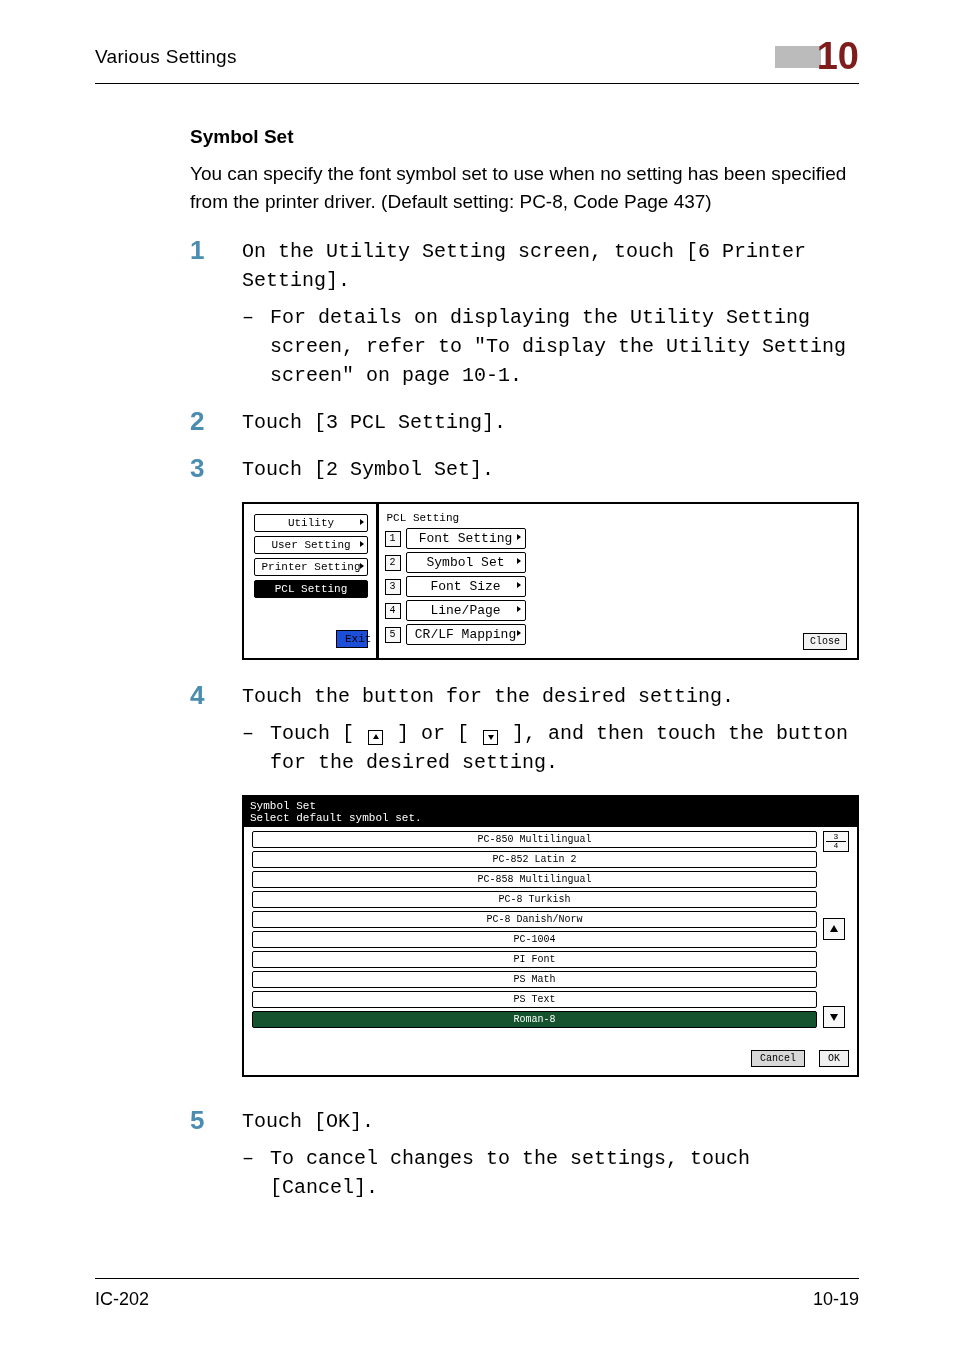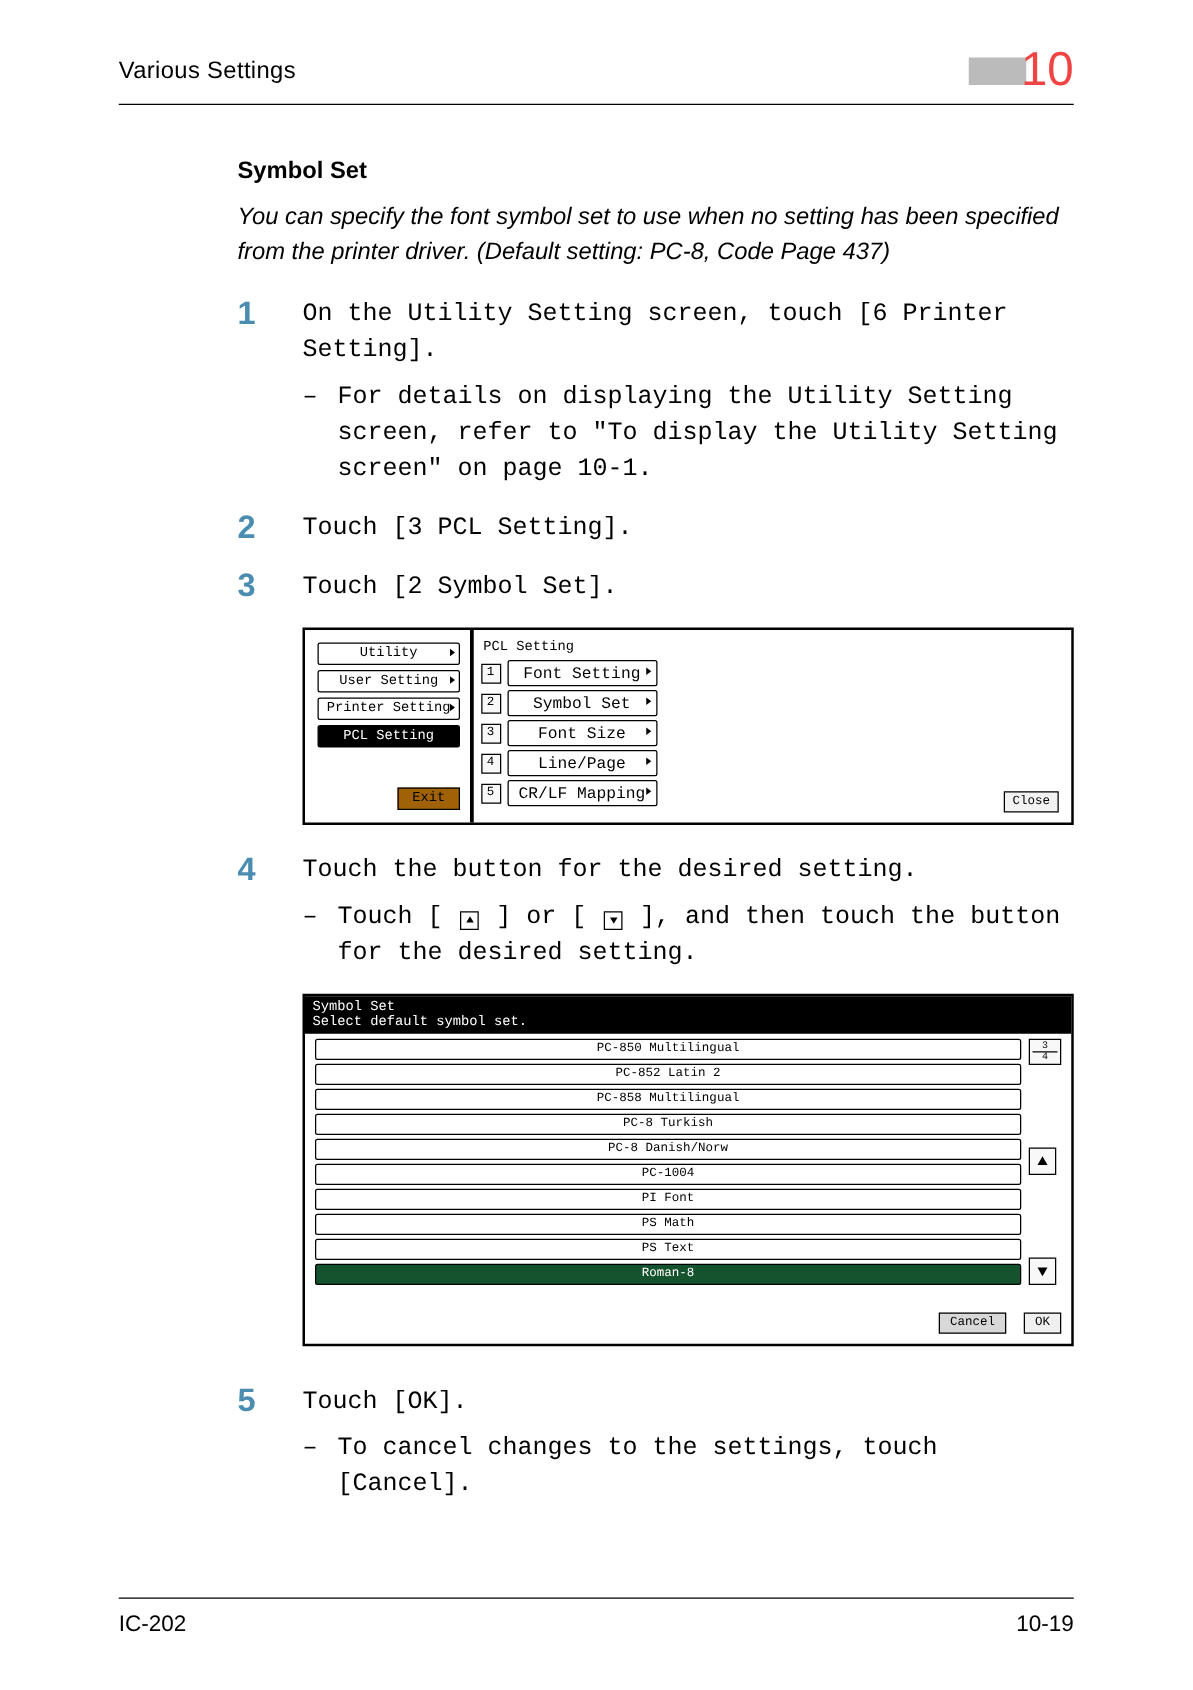--- a/index.html
+++ b/index.html
@@ -2,40 +2,40 @@
 <html><head>
 <meta charset="utf-8">
 <style>
   * { box-sizing: border-box; margin: 0; padding: 0; }
   html, body { width: 954px; height: 1352px; background: #fff; font-family: Arial, Helvetica, sans-serif; color: #000; }
   .page { position: relative; width: 954px; height: 1352px; padding: 35px 95px 40px 95px; }
   .header { display: flex; justify-content: space-between; align-items: center; margin-bottom: 5px; }
   .header-title { font-size: 19px; letter-spacing: 0.3px; }
   .chapter-block { display: flex; align-items: center; }
   .gray-block { background: #bbb; width: 46px; height: 22px; margin-right: -4px; }
-  .chapter-num { font-size: 38px; font-weight: 400; color: #ef4444; }
+  .chapter-num { font-size: 38px; font-weight: 700; color: #7f1d1d; }
   .hr-top { border: none; border-top: 1.5px solid #000; margin-top: 4px; margin-bottom: 42px; }
 
   .body { padding-left: 95px; }
   .section-title { font-weight: 700; font-size: 19px; margin-bottom: 12px; }
-  .para { font-size: 19px; line-height: 1.45; margin-bottom: 22px; font-style: italic; }
+  .para { font-size: 19px; line-height: 1.45; margin-bottom: 22px; }
   .step { display: flex; margin-bottom: 18px; }
   .step-num { width: 52px; font-size: 26px; font-weight: 700; color: #4a8db0; flex-shrink: 0; line-height: 1; }
   .step-body { font-size: 20px; line-height: 1.45; flex: 1; font-family: Liberation Mono, monospace; }
   .sub { display: flex; margin-top: 8px; }
   .sub-dash { width: 28px; text-align: left; flex-shrink: 0; }
   .sub-text { flex: 1; }
 
   .panel-wrap { margin-left: 52px; margin-top: 6px; margin-bottom: 22px; }
   .panel { border: 2.5px solid #000; display: flex; padding: 8px; font-family: "Courier New", monospace; font-size: 11px; position: relative; }
   .panel-left { width: 120px; padding: 2px 4px 2px 2px; display: flex; flex-direction: column; gap: 4px; }
   .crumb { border: 1.5px solid #000; border-radius: 2px; padding: 2px 5px; text-align: center; position: relative; background: #fff; }
   .crumb.active { background: #000; color: #fff; }
   .crumb.small-arrow::after { content: ""; position: absolute; right: 3px; top: 4px; width: 0; height: 0; border-left: 4px solid #000; border-top: 3px solid transparent; border-bottom: 3px solid transparent; }
-  .exit-btn { margin-top: 28px; border: 1.5px solid #000; padding: 2px 8px; text-align: center; width: 50px; align-self: flex-end; background: #a16207; }
+  .exit-btn { margin-top: 28px; border: 1.5px solid #000; padding: 2px 8px; text-align: center; width: 32px; align-self: flex-end; background: #1d4ed8; }
   .panel-vline { width: 2.5px; background: #000; margin: -8px 6px -8px 4px; }
   .panel-right { flex: 1; display: flex; flex-direction: column; }
   .panel-right-title { font-size: 11px; font-weight: normal; margin-bottom: 4px; padding-left: 2px; }
   .menu-list { display: flex; flex-direction: column; gap: 3px; }
   .menu-row { display: flex; align-items: center; gap: 5px; }
   .menu-num { border: 1.5px solid #000; width: 16px; height: 16px; display: flex; align-items: center; justify-content: center; font-size: 10px; background: #f8f8f8; }
   .menu-btn { border: 1.5px solid #000; border-radius: 2px; padding: 2px 5px; width: 120px; text-align: center; font-size: 13px; position: relative; }
   .menu-btn::after { content: ""; position: absolute; right: 4px; top: 5px; width: 0; height: 0; border-left: 4px solid #000; border-top: 3px solid transparent; border-bottom: 3px solid transparent; }
   .panel-close { position: absolute; right: 10px; bottom: 8px; border: 1.5px solid #000; padding: 2px 6px; font-size: 10px; background: #f2f2f2; }
 

